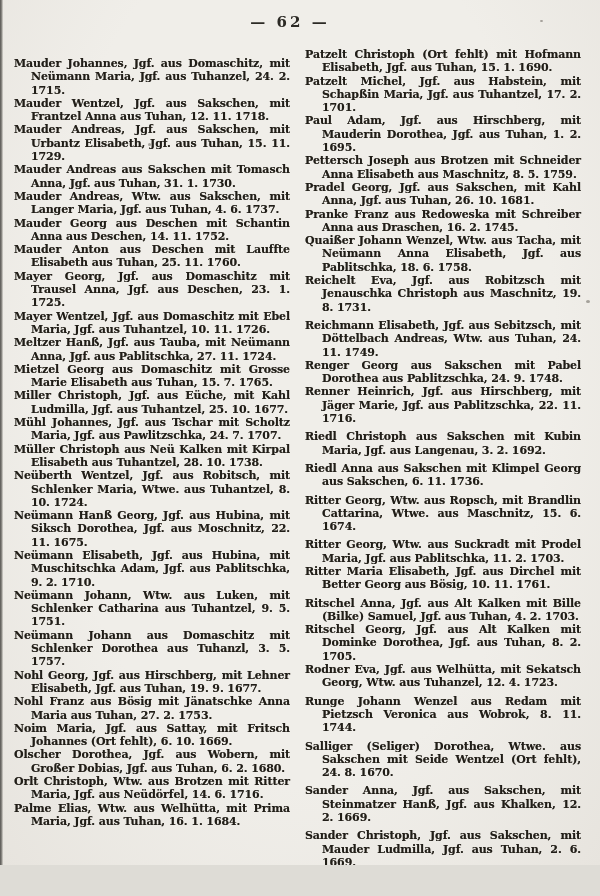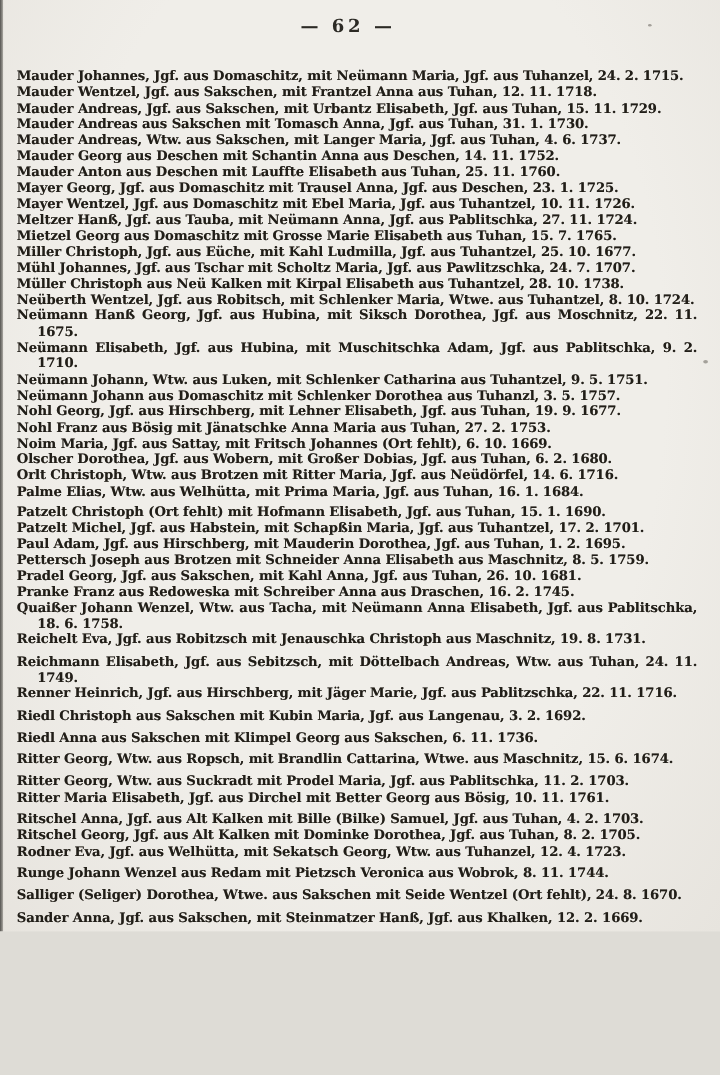--- a/index.html
+++ b/index.html
@@ -3,21 +3,21 @@
 <meta charset="utf-8">
 <style>
   html, body { margin: 0; padding: 0; }
   body {
     width: 600px; height: 896px;
     background: #dedcd6;
     font-family: "DejaVu Serif", "Liberation Serif", serif;
   }
   .page {
     position: relative;
-    width: 600px; height: 776px;
+    width: 600px; height: 865px;
     background: #edebe6;
     background-image: radial-gradient(ellipse at 50% 40%, #f0eee9 60%, #e7e4de 100%);
     overflow: hidden;
     color: #232019;
   }
   .scan-edge {
     position: absolute; left: 0; top: 0;
     width: 3px; height: 896px;
     background: linear-gradient(to right, #3a3936, #8d8b85 70%, rgba(141,139,133,0));
     opacity: .85;
@@ -34,21 +34,21 @@
   .speck.s3 { left: 540px; top: 20px; width: 3px; height: 2px; }
   .page-header {
     position: absolute; top: 13px; left: 0; right: 20px;
     text-align: center;
     font-size: 15px; font-weight: 700;
     letter-spacing: 3px;
     color: #2c2a25;
   }
   .columns {
     position: absolute; top: 48px; left: 14px; right: 19px;
-    display: flex; gap: 4px; flex-direction: column;
+    display: flex; gap: 15px;
   }
   .col { flex: 1 1 0; min-width: 0; }
   .col-left  { padding-top: 9px; }
   .col-right { padding-top: 0; }
   .entry {
     margin: 0;
     padding-left: 17px;
     text-indent: -17px;
     text-align: justify;
     font-size: 11px;
@@ -104,20 +104,21 @@
     <div class="col col-right">
         <p class="entry">Patzelt Christoph (Ort fehlt) mit Hofmann Elisabeth, Jgf. aus Tuhan, 15. 1. 1690.</p>
         <p class="entry">Patzelt Michel, Jgf. aus Habstein, mit Schapßin Maria, Jgf. aus Tuhantzel, 17. 2. 1701.</p>
         <p class="entry">Paul Adam, Jgf. aus Hirschberg, mit Mauderin Dorothea, Jgf. aus Tuhan, 1. 2. 1695.</p>
         <p class="entry">Pettersch Joseph aus Brotzen mit Schneider Anna Elisabeth aus Maschnitz, 8. 5. 1759.</p>
         <p class="entry">Pradel Georg, Jgf. aus Sakschen, mit Kahl Anna, Jgf. aus Tuhan, 26. 10. 1681.</p>
         <p class="entry">Pranke Franz aus Redoweska mit Schreiber Anna aus Draschen, 16. 2. 1745.</p>
         <p class="entry">Quaißer Johann Wenzel, Wtw. aus Tacha, mit Neümann Anna Elisabeth, Jgf. aus Pablitschka, 18. 6. 1758.</p>
         <p class="entry">Reichelt Eva, Jgf. aus Robitzsch mit Jenauschka Christoph aus Maschnitz, 19. 8. 1731.</p>
         <p class="entry gap">Reichmann Elisabeth, Jgf. aus Sebitzsch, mit Döttelbach Andreas, Wtw. aus Tuhan, 24. 11. 1749.</p>
+        <p class="entry">Renger Georg aus Sakschen mit Pabel Dorothea aus Pablitzschka, 24. 9. 1748.</p>
         <p class="entry">Renner Heinrich, Jgf. aus Hirschberg, mit Jäger Marie, Jgf. aus Pablitzschka, 22. 11. 1716.</p>
         <p class="entry gap">Riedl Christoph aus Sakschen mit Kubin Maria, Jgf. aus Langenau, 3. 2. 1692.</p>
         <p class="entry gap">Riedl Anna aus Sakschen mit Klimpel Georg aus Sakschen, 6. 11. 1736.</p>
         <p class="entry gap">Ritter Georg, Wtw. aus Ropsch, mit Brandlin Cattarina, Wtwe. aus Maschnitz, 15. 6. 1674.</p>
         <p class="entry gap">Ritter Georg, Wtw. aus Suckradt mit Prodel Maria, Jgf. aus Pablitschka, 11. 2. 1703.</p>
         <p class="entry">Ritter Maria Elisabeth, Jgf. aus Dirchel mit Better Georg aus Bösig, 10. 11. 1761.</p>
         <p class="entry gap">Ritschel Anna, Jgf. aus Alt Kalken mit Bille (Bilke) Samuel, Jgf. aus Tuhan, 4. 2. 1703.</p>
         <p class="entry">Ritschel Georg, Jgf. aus Alt Kalken mit Dominke Dorothea, Jgf. aus Tuhan, 8. 2. 1705.</p>
         <p class="entry">Rodner Eva, Jgf. aus Welhütta, mit Sekatsch Georg, Wtw. aus Tuhanzel, 12. 4. 1723.</p>
         <p class="entry gap">Runge Johann Wenzel aus Redam mit Pietzsch Veronica aus Wobrok, 8. 11. 1744.</p>

